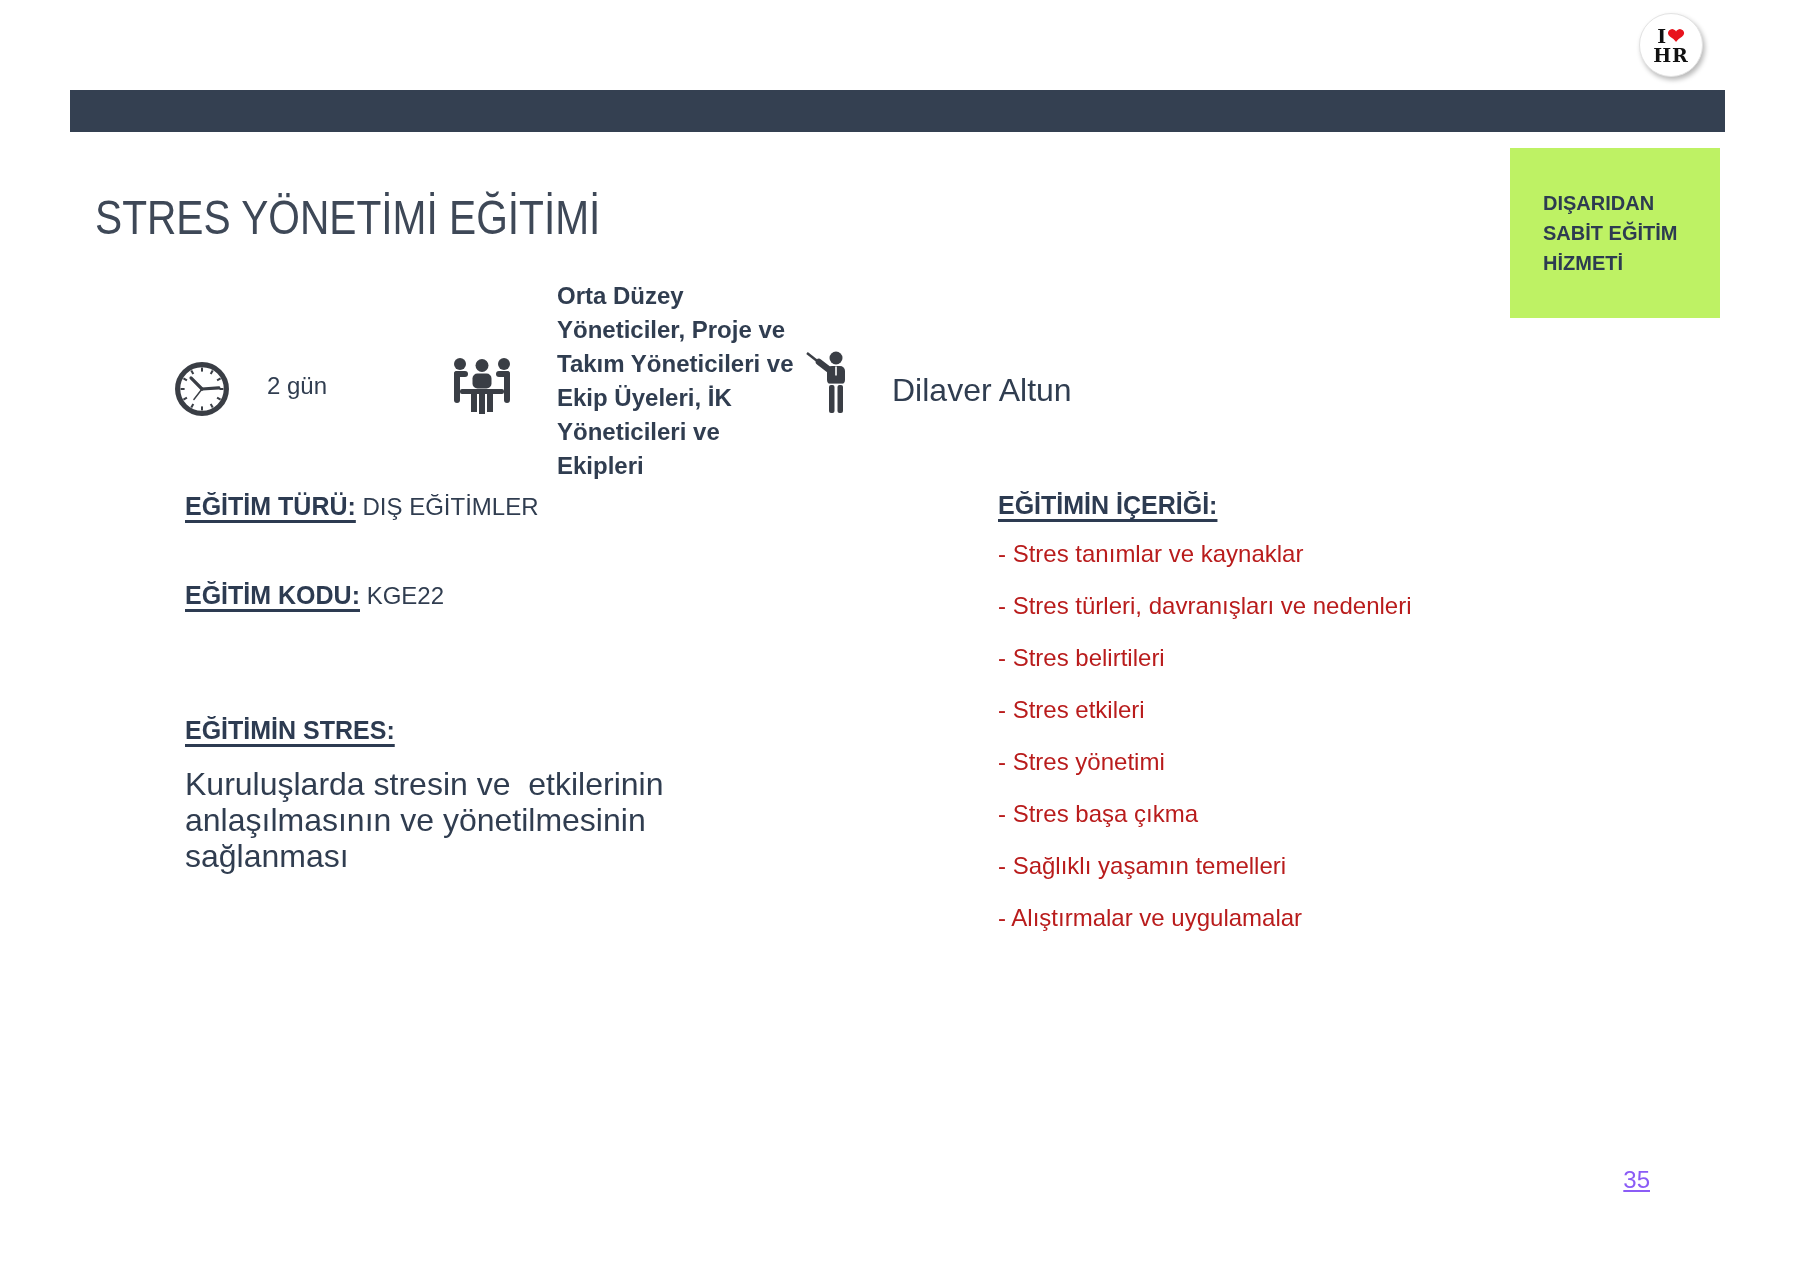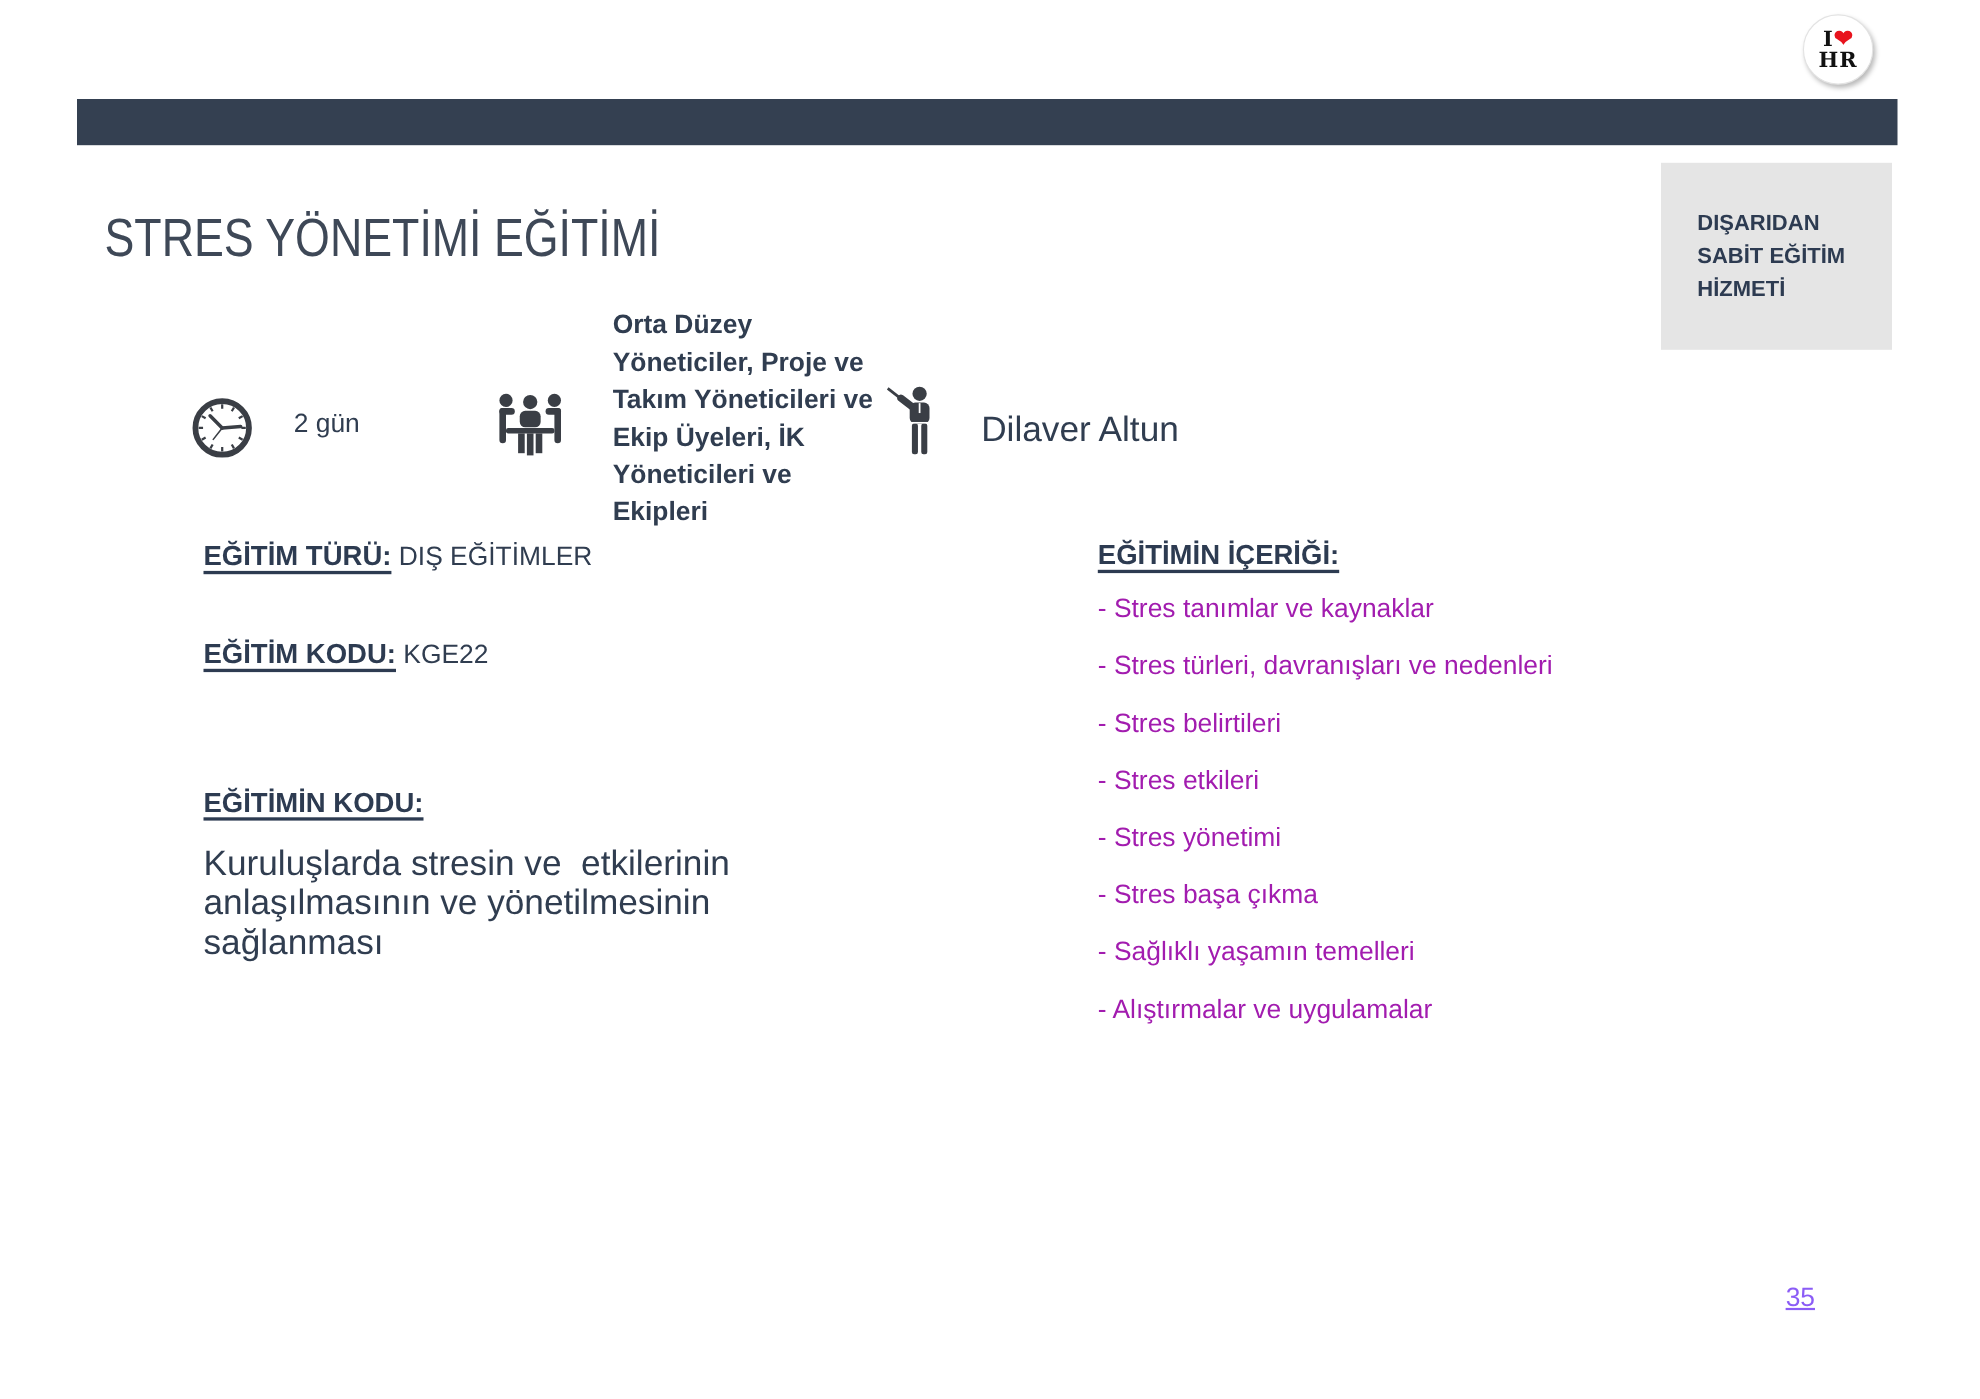--- a/index.html
+++ b/index.html
@@ -29,21 +29,21 @@
   
   .title{
     position:absolute;left:95px;top:189px;
     font-size:49px;line-height:56px;font-weight:400;color:#3e4857;
     white-space:nowrap;
     transform:scaleX(.83);transform-origin:left top;
   }
   
   .side-box{
     position:absolute;left:1510px;top:148px;width:210px;height:170px;
-    background:#e5e5e5;box-sizing:border-box;
+    background:#bef264;box-sizing:border-box;
     padding:40px 18px 0 33px;
   }
   .side-box .side-text{
     font-size:20px;font-weight:700;line-height:30px;color:#2d3b51;
   }
   
   .icon{color:#3a3e45;}
   .clock-wrap{position:absolute;left:173px;top:360px;width:58px;height:58px;}
   .duration-text{position:absolute;left:267px;top:372px;font-size:24px;color:#303d50;}
   .meeting-wrap{position:absolute;left:449px;top:356px;width:66px;height:62px;}
@@ -63,21 +63,21 @@
   .field-code{left:185px;top:581px;}
   .purpose-label{position:absolute;left:185px;top:716px;}
   .purpose-text{
     position:absolute;left:185px;top:766px;width:600px;
     font-size:32px;line-height:36px;color:#303d50;white-space:pre-wrap;
   }
   .content-label{position:absolute;left:998px;top:491px;}
   .content-list{
     position:absolute;left:998px;top:528px;
     list-style:none;margin:0;padding:0;
-    font-size:24px;line-height:52px;color:#a21caf;
+    font-size:24px;line-height:52px;color:#b91c1c;
   }
   
   .page-number{
     position:absolute;left:1600px;top:1166px;width:50px;
     text-align:right;font-size:24px;color:#8b5cf6;text-decoration:underline;
   }
 </style>
 </head>
 <body>
 
@@ -159,21 +159,21 @@
   <div class="field field-type">
     <span class="field-label">EĞİTİM TÜRÜ:</span>
     <span>DIŞ EĞİTİMLER</span>
   </div>
 
   <div class="field field-code">
     <span class="field-label">EĞİTİM KODU:</span>
     <span>KGE22</span>
   </div>
 
-  <div class="purpose-label field-label">EĞİTİMİN KODU:</div>
+  <div class="purpose-label field-label">EĞİTİMİN STRES:</div>
   <div class="purpose-text">Kuruluşlarda stresin ve  etkilerinin anlaşılmasının ve yönetilmesinin sağlanması</div>
 
   <div class="content-label field-label">EĞİTİMİN İÇERİĞİ:</div>
   <ul class="content-list">
       <li>- Stres tanımlar ve kaynaklar</li>
       <li>- Stres türleri, davranışları ve nedenleri</li>
       <li>- Stres belirtileri</li>
       <li>- Stres etkileri</li>
       <li>- Stres yönetimi</li>
       <li>- Stres başa çıkma</li>

